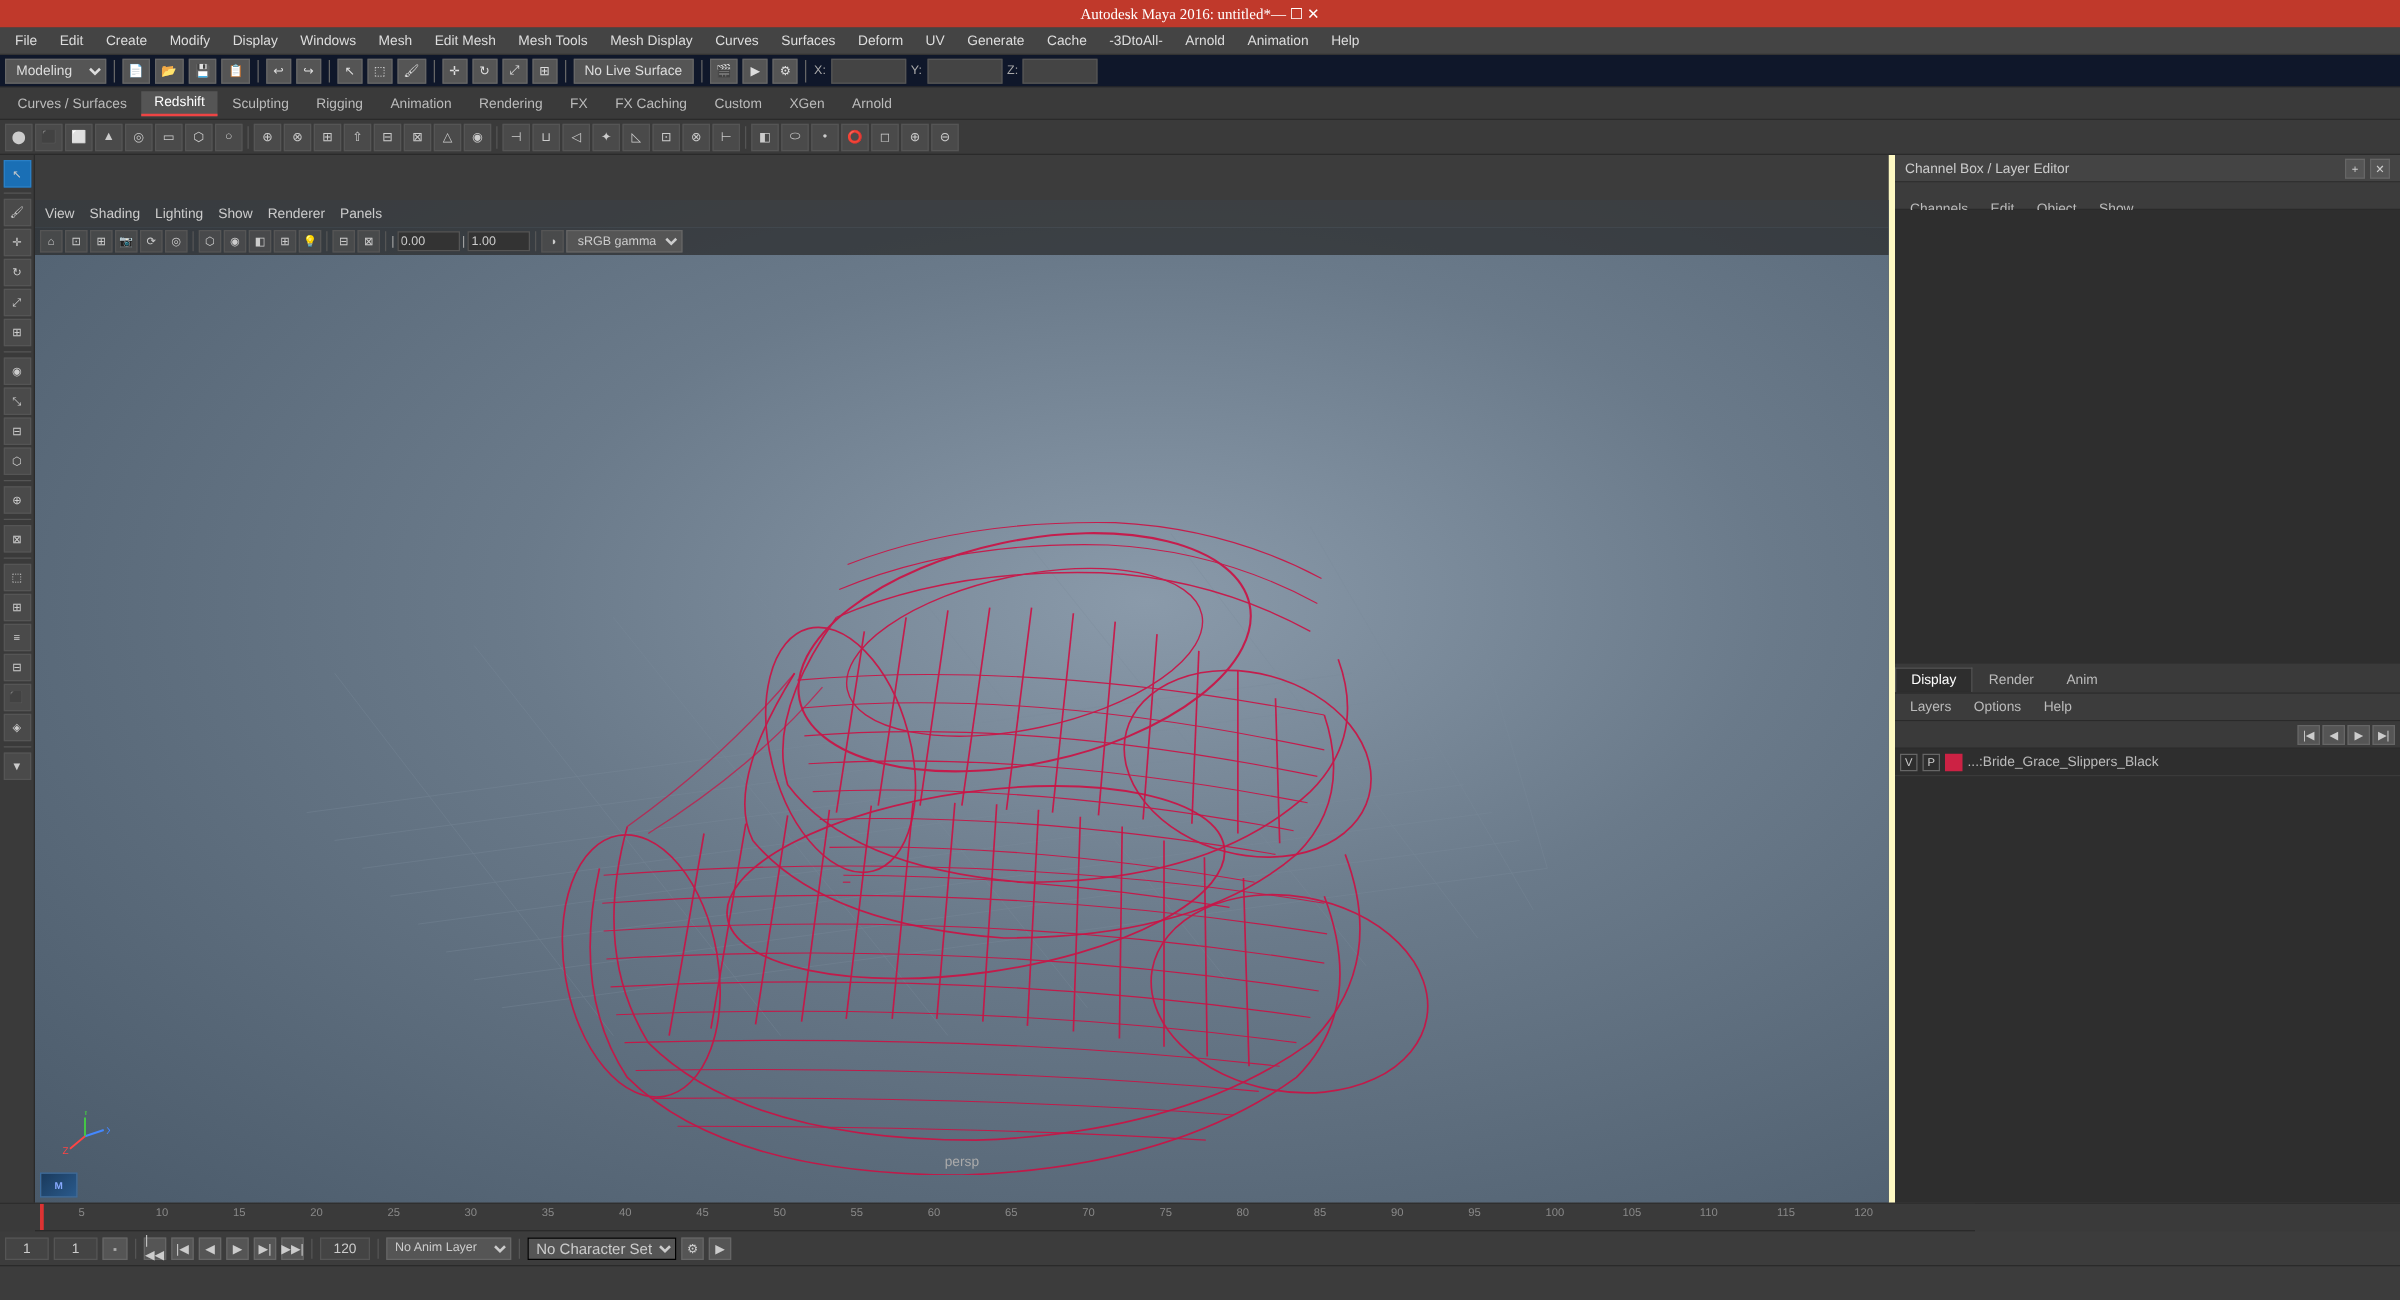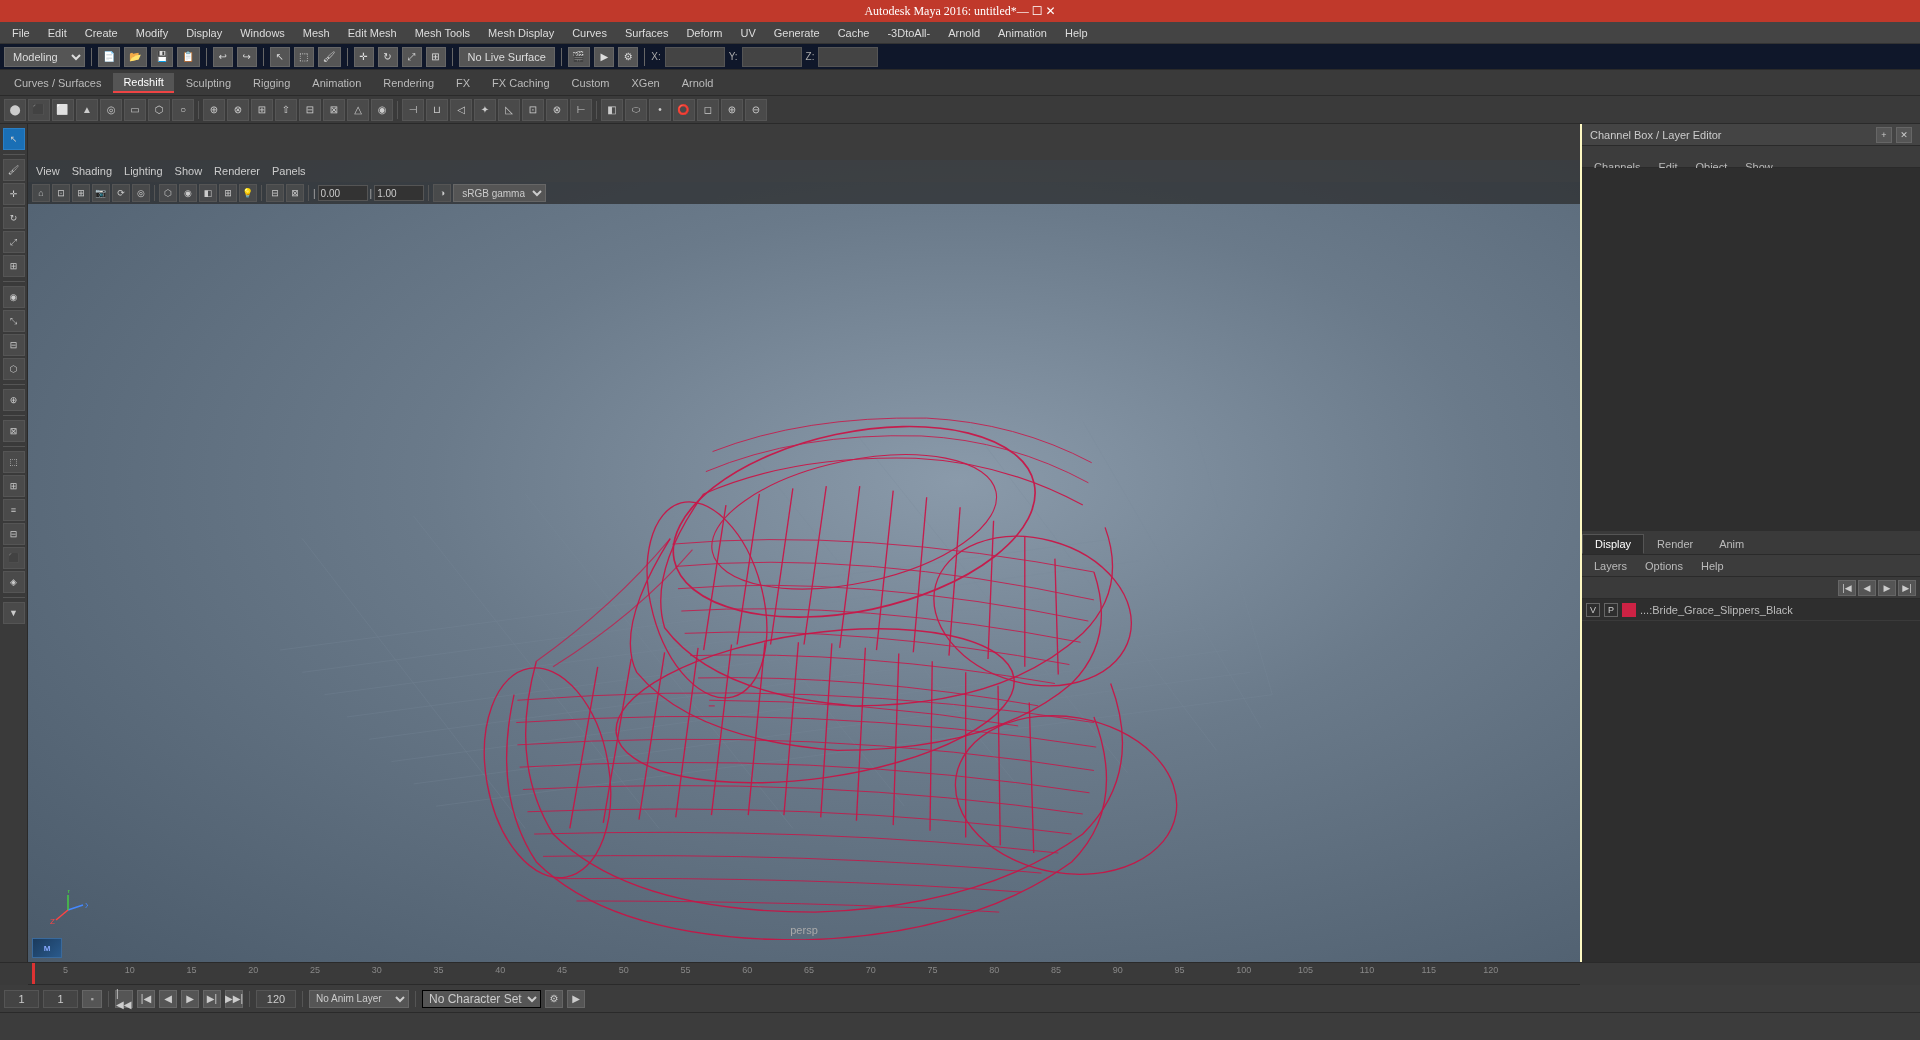--- a/index.html
+++ b/index.html
@@ -113,21 +113,21 @@
     
     #maya-logo {
       position: absolute; bottom: 4px; left: 4px; width: 30px; height: 20px;
       background: linear-gradient(135deg, #1a3a5c, #2a5a8c);
       border: 1px solid #3a6a9c; display: flex; align-items: center; justify-content: center;
       font-size: 8px; color: #88aaff; font-weight: bold;
     }
 
     
     #right-panel {
-      width: 340px; background: #3a3a3a; border-left: 2px solid #fef9c3;
+      width: 409px; background: #3a3a3a; border-left: 5px solid #fef9c3;
       display: flex; flex-direction: column;
     }
     #channel-box-header {
       height: 22px; background: #444; display: flex; align-items: center; justify-content: space-between;
       padding: 0 8px; border-bottom: 1px solid #2a2a2a;
     }
     #channel-box-header span { font-size: 11px; color: #ccc; }
     #channel-box-header .header-controls { display: flex; gap: 4px; }
     #channel-box-header .hc-btn { width: 16px; height: 16px; background: #555; border: 1px solid #666; cursor: pointer; display: flex; align-items: center; justify-content: center; font-size: 9px; color: #ccc; }
 

